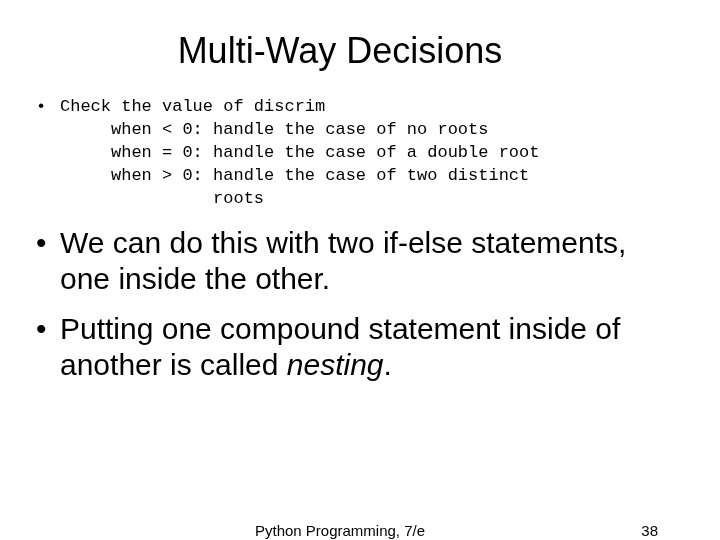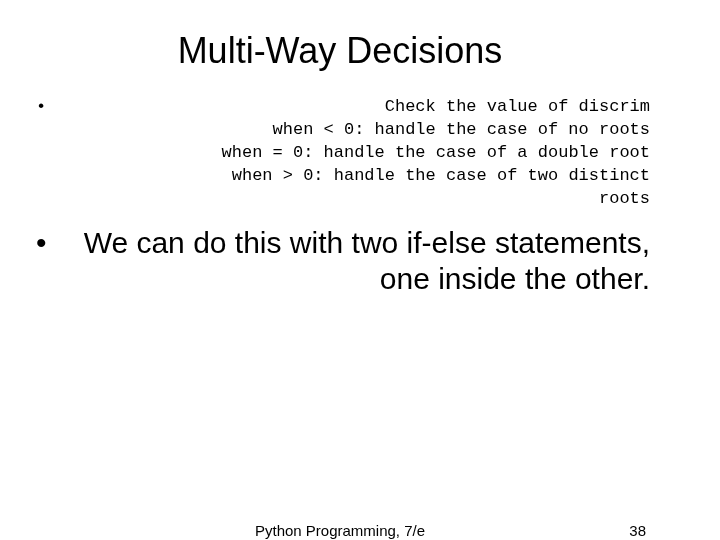--- a/index.html
+++ b/index.html
@@ -1,42 +1,43 @@
 <!DOCTYPE html>
 <html><head>
 <meta charset="utf-8">
 <style>
   * { margin: 0; padding: 0; box-sizing: border-box; }
   html, body { width: 720px; height: 540px; background: #fff; font-family: Arial, Helvetica, sans-serif; color: #000; }
   .slide { width: 680px; height: 540px; position: relative; padding: 20px 30px 30px 30px; }
   .title { font-size: 36px; text-align: center; margin-top: 10px; margin-bottom: 24px; font-weight: normal; }
   .bullets { list-style: none; padding-left: 6px; }
-  .bullets > li { position: relative; padding-left: 24px; margin-bottom: 14px; text-align: right; }
+  .bullets > li { position: relative; padding-left: 24px; margin-bottom: 14px; }
   .bullets > li::before { content: "•"; position: absolute; left: 0; top: 0; }
   .code-block { font-family: "Courier New", Courier, monospace; font-size: 17px; line-height: 1.35; white-space: pre; }
   .text-block { font-size: 30px; line-height: 1.2; }
   .em { font-style: italic; }
   .footer { position: absolute; bottom: 18px; left: 0; width: 100%; font-size: 15px; }
   .footer-center { position: absolute; left: 50%; transform: translateX(-50%); }
-  .footer-right { position: absolute; right: 34px; }
+  .footer-right { position: absolute; right: 22px; }
 </style>
 </head>
 <body>
 
 <div class="slide">
   <h1 class="title">Multi-Way Decisions</h1>
 
   <ul class="bullets">
     <li class="code-block"><span>Check the value of discrim</span>
 <span>     when &lt; 0: handle the case of no roots</span>
 <span>     when = 0: handle the case of a double root</span>
 <span>     when &gt; 0: handle the case of two distinct</span>
 <span>               roots</span></li>
 
     <li class="text-block">We can do this with two if-else statements, one inside the other.</li>
 
+    <li class="text-block"><span>Putting one compound statement inside of another is called </span><span class="em">nesting</span><span>.</span></li>
   </ul>
 
   <div class="footer">
     <span class="footer-center">Python Programming, 7/e</span>
     <span class="footer-right">38</span>
   </div>
 </div>
 
 </body></html>

